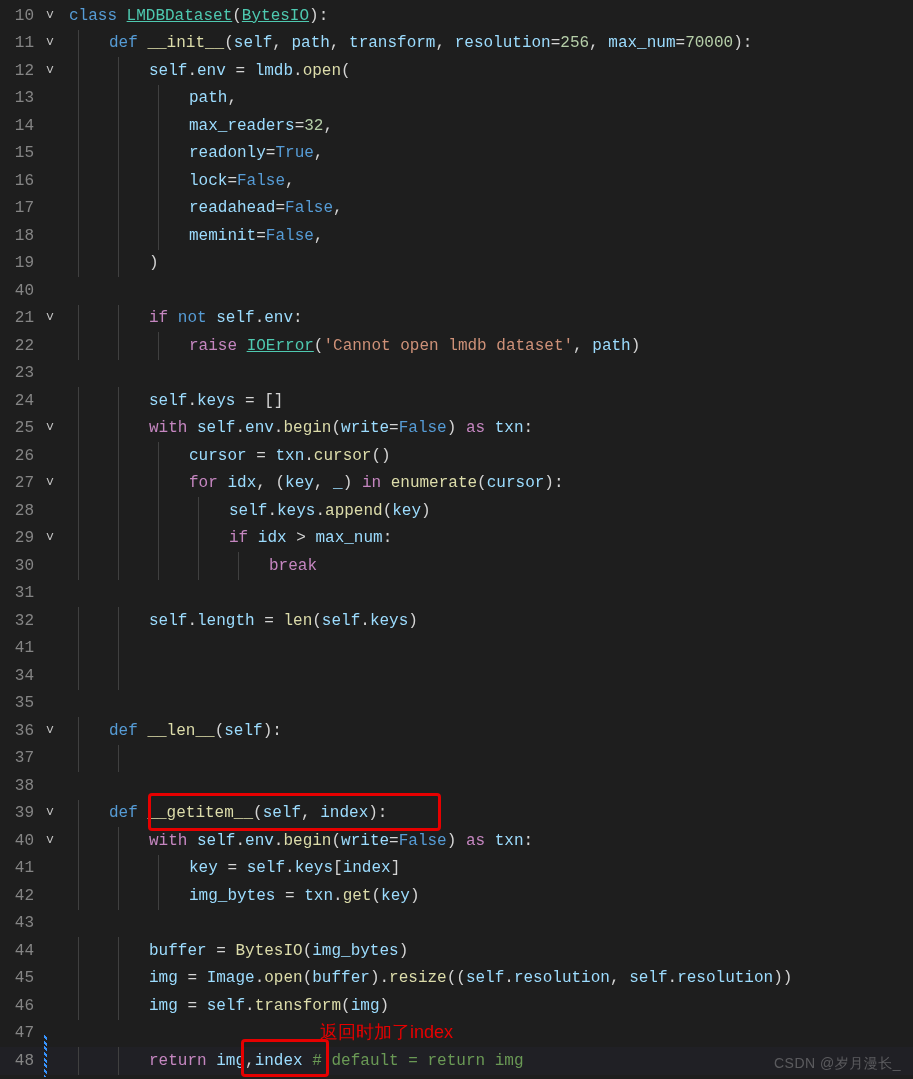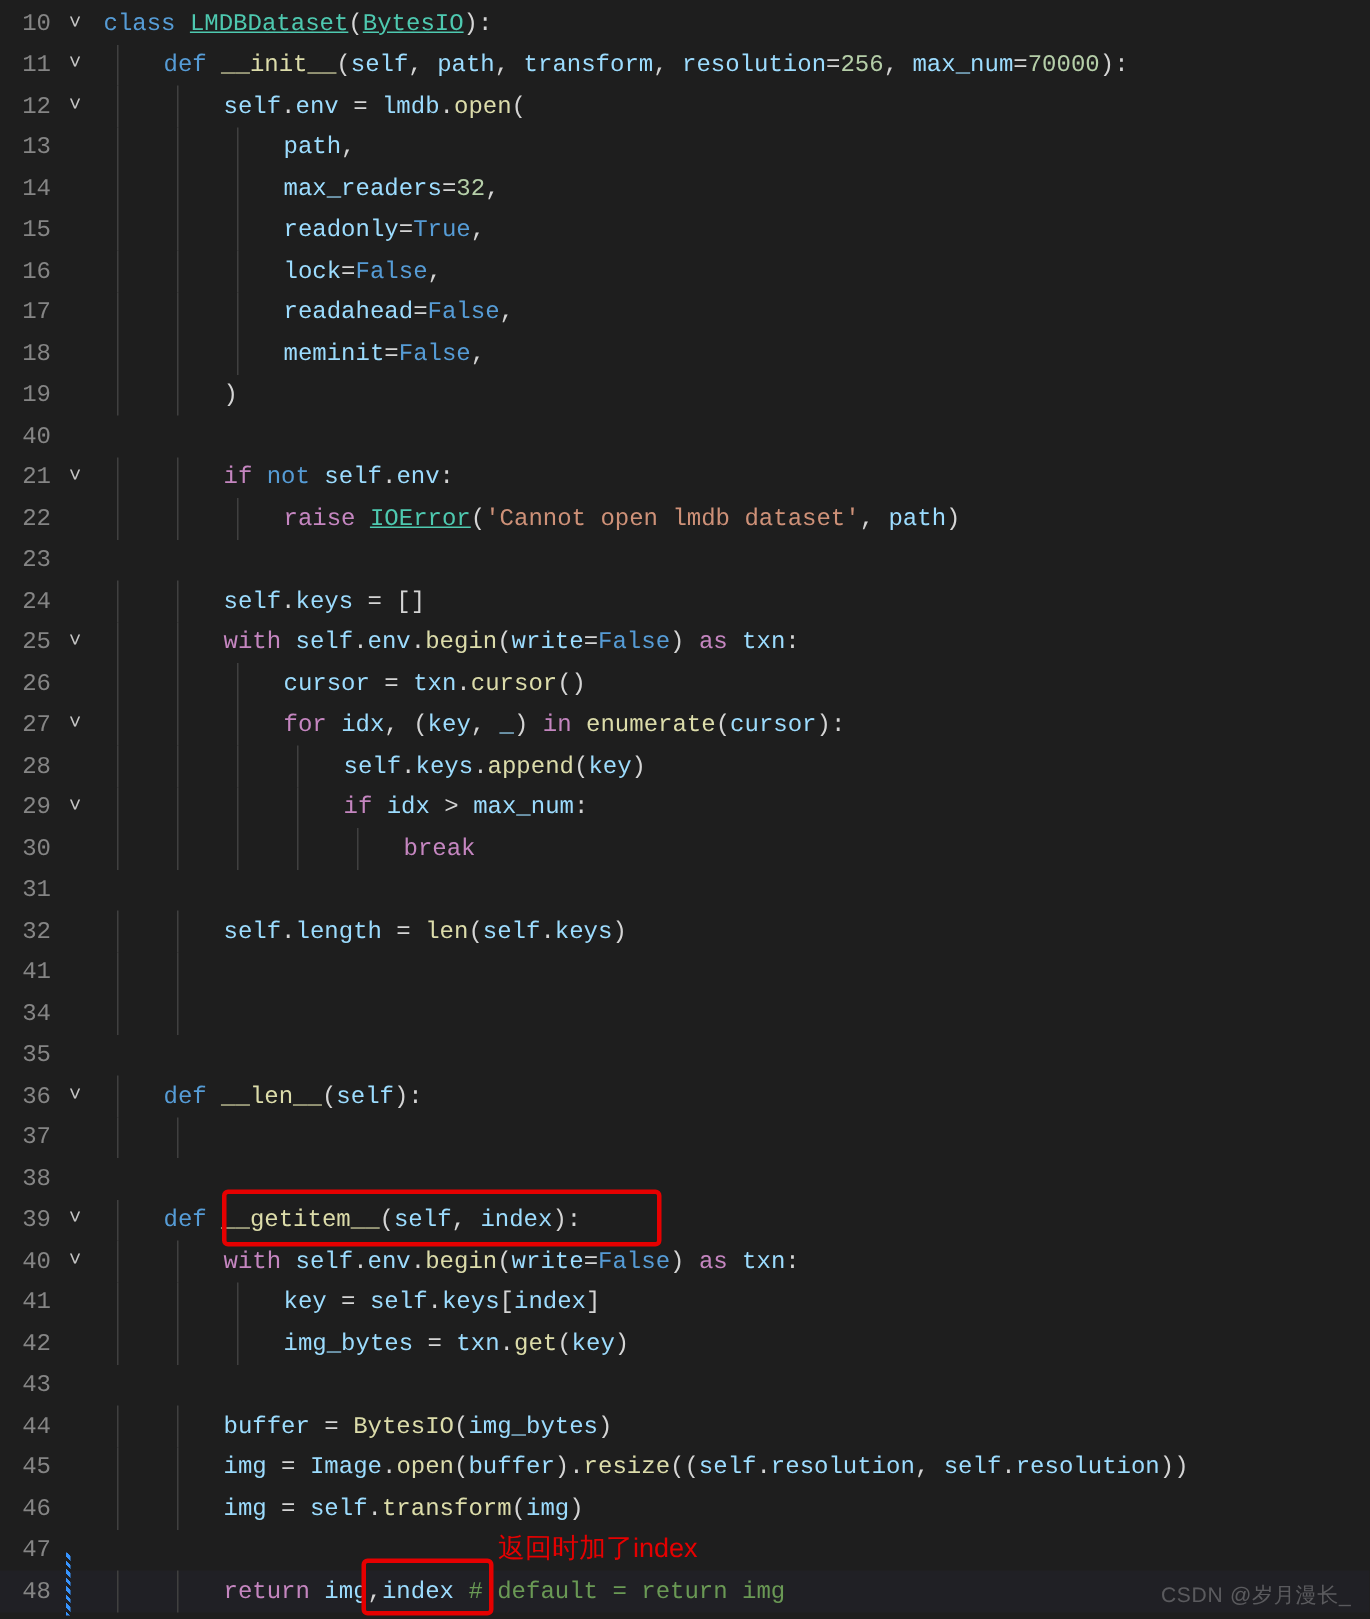--- a/index.html
+++ b/index.html
@@ -141,17 +141,17 @@
     <div class="line"><div class="lineno">43</div><div class="fold"></div><div class="code" style="padding-left: 8px;"></div></div>
     <div class="line"><div class="lineno">44</div><div class="fold"></div><div class="indent-guide" style="left: 78px;"></div><div class="indent-guide" style="left: 118px;"></div><div class="code" style="padding-left: 88px;"><span class="var">buffer</span><span class="op"> = </span><span class="fn">BytesIO</span><span class="op">(</span><span class="var">img_bytes</span><span class="op">)</span></div></div>
     <div class="line"><div class="lineno">45</div><div class="fold"></div><div class="indent-guide" style="left: 78px;"></div><div class="indent-guide" style="left: 118px;"></div><div class="code" style="padding-left: 88px;"><span class="var">img</span><span class="op"> = </span><span class="var">Image</span><span class="op">.</span><span class="fn">open</span><span class="op">(</span><span class="var">buffer</span><span class="op">).</span><span class="fn">resize</span><span class="op">((</span><span class="var">self</span><span class="op">.</span><span class="var">resolution</span><span class="op">, </span><span class="var">self</span><span class="op">.</span><span class="var">resolution</span><span class="op">))</span></div></div>
     <div class="line"><div class="lineno">46</div><div class="fold"></div><div class="indent-guide" style="left: 78px;"></div><div class="indent-guide" style="left: 118px;"></div><div class="code" style="padding-left: 88px;"><span class="var">img</span><span class="op"> = </span><span class="var">self</span><span class="op">.</span><span class="fn">transform</span><span class="op">(</span><span class="var">img</span><span class="op">)</span></div></div>
     <div class="line"><div class="lineno">47</div><div class="fold"></div><div class="code" style="padding-left: 8px;"></div></div>
     <div class="line highlight-line"><div class="lineno">48</div><div class="fold"></div><div class="indent-guide" style="left: 78px;"></div><div class="indent-guide" style="left: 118px;"></div><div class="code" style="padding-left: 88px;"><span class="kw2">return</span><span class="op"> </span><span class="var">img</span><span class="op">,</span><span class="var">index</span><span class="op"> </span><span class="cmt"># default = return img</span></div></div>
   </div>
 
 <div class="redbox" style="left:148px; top:793px; width:287px; height:32px;"></div>
 <div class="redbox" style="left:241px; top:1039px; width:82px; height:32px;"></div>
-<div class="red-anno" style="left:332px; top:1020px;">返回时加了index</div>
+<div class="red-anno" style="left:320px; top:1020px;">返回时加了index</div>
 
 <div class="edit-mark"></div>
 
 <div class="watermark">CSDN @岁月漫长_</div>
 
 </body></html>

